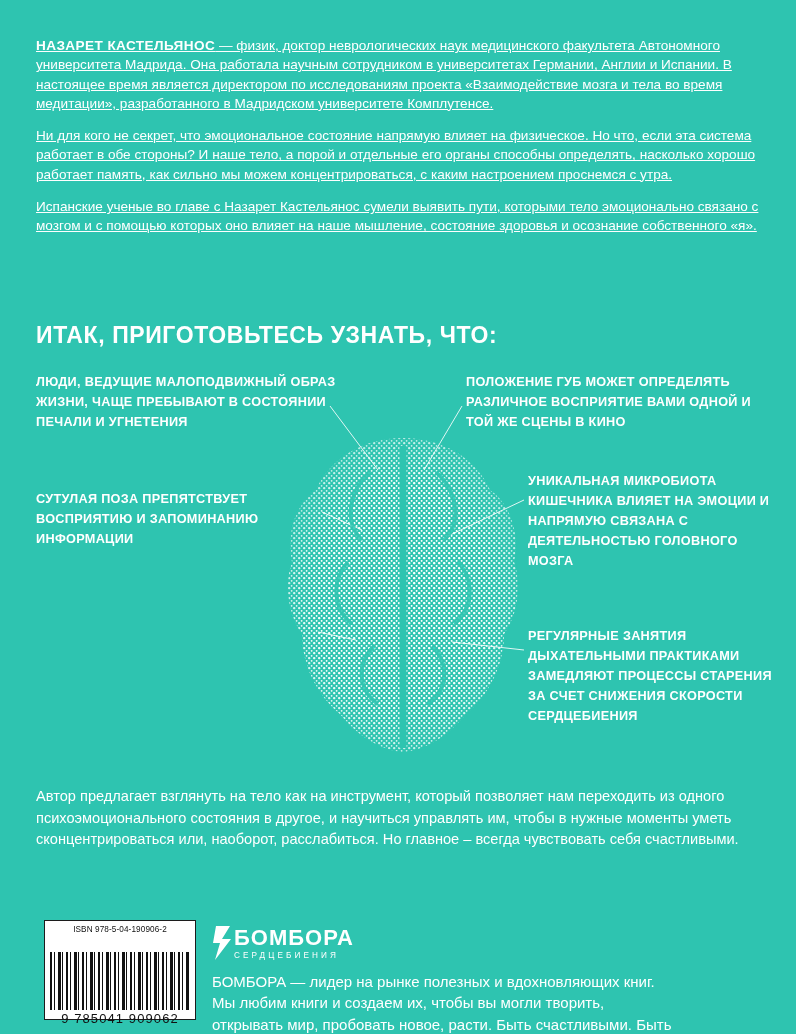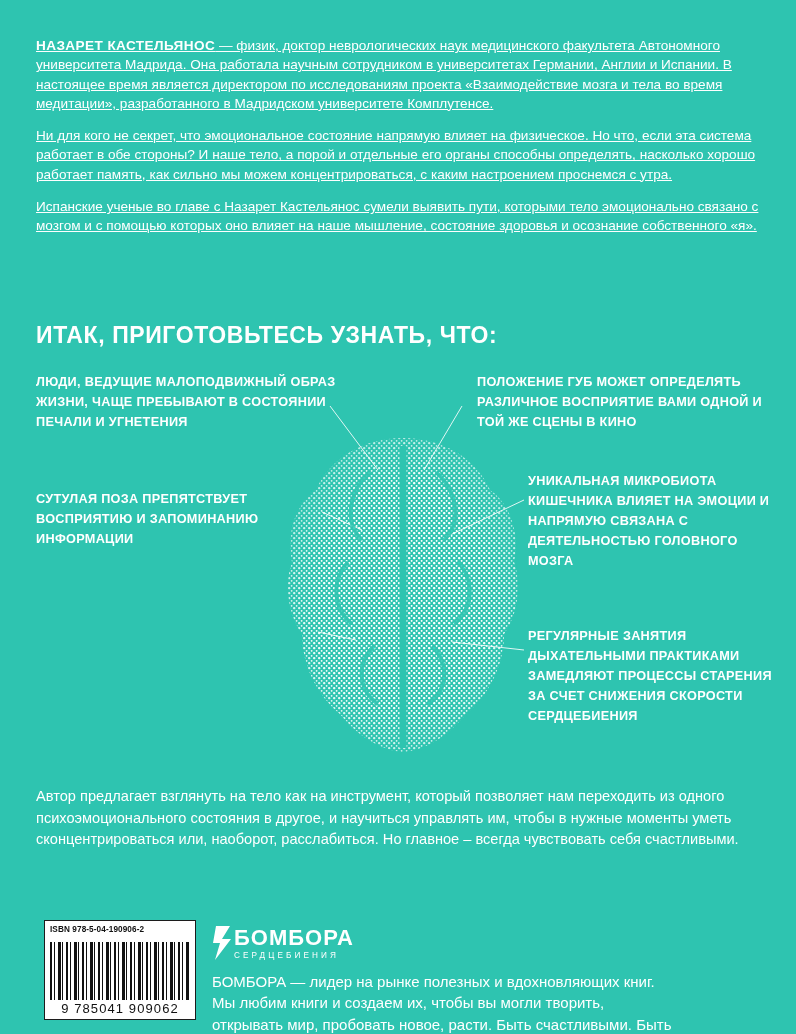--- a/index.html
+++ b/index.html
@@ -62,21 +62,21 @@
     font-size: 12.7px;
     line-height: 1.58;
     letter-spacing: 0.3px;
     font-weight: bold;
     text-transform: uppercase;
   }
   .fact.right { text-align: left; }
   .f1 { left: 36px;  top: 372px;  width: 300px; }
   .f2 { left: 36px;  top: 489px;  width: 290px; }
   .f3 { left: 36px;  top: 608px;  width: 290px; }
-  .f4 { left: 466px; top: 372px;  width: 300px; margin-left: 11px; }
+  .f4 { left: 466px; top: 372px;  width: 300px; }
   .f5 { left: 528px; top: 471px;  width: 250px; }
   .f6 { left: 528px; top: 626px;  width: 250px; }
 
   
   .lines {
     position: absolute;
     left: 0; top: 0;
     width: 796px; height: 1034px;
     pointer-events: none;
   }
@@ -107,23 +107,23 @@
     width: 152px;
     height: 100px;
     background: #ffffff;
     border: 1px solid #1c1c1c;
     padding: 4px 5px 2px 5px;
   }
   .isbn-text {
     font-size: 8.2px;
     color: #111;
     letter-spacing: 0.1px;
-    margin-bottom: 8px;
+    text-align: center;
+    margin-bottom: 18px;
     font-family: "Liberation Sans", sans-serif;
-    font-weight: bold;
   }
   .bars {
     height: 58px;
     width: 100%;
     background:
       repeating-linear-gradient(to right,
         #111 0px, #111 2px, #fff 2px, #fff 4px,
         #111 4px, #111 5px, #fff 5px, #fff 8px,
         #111 8px, #111 11px, #fff 11px, #fff 12px,
         #111 12px, #111 13px, #fff 13px, #fff 16px);

